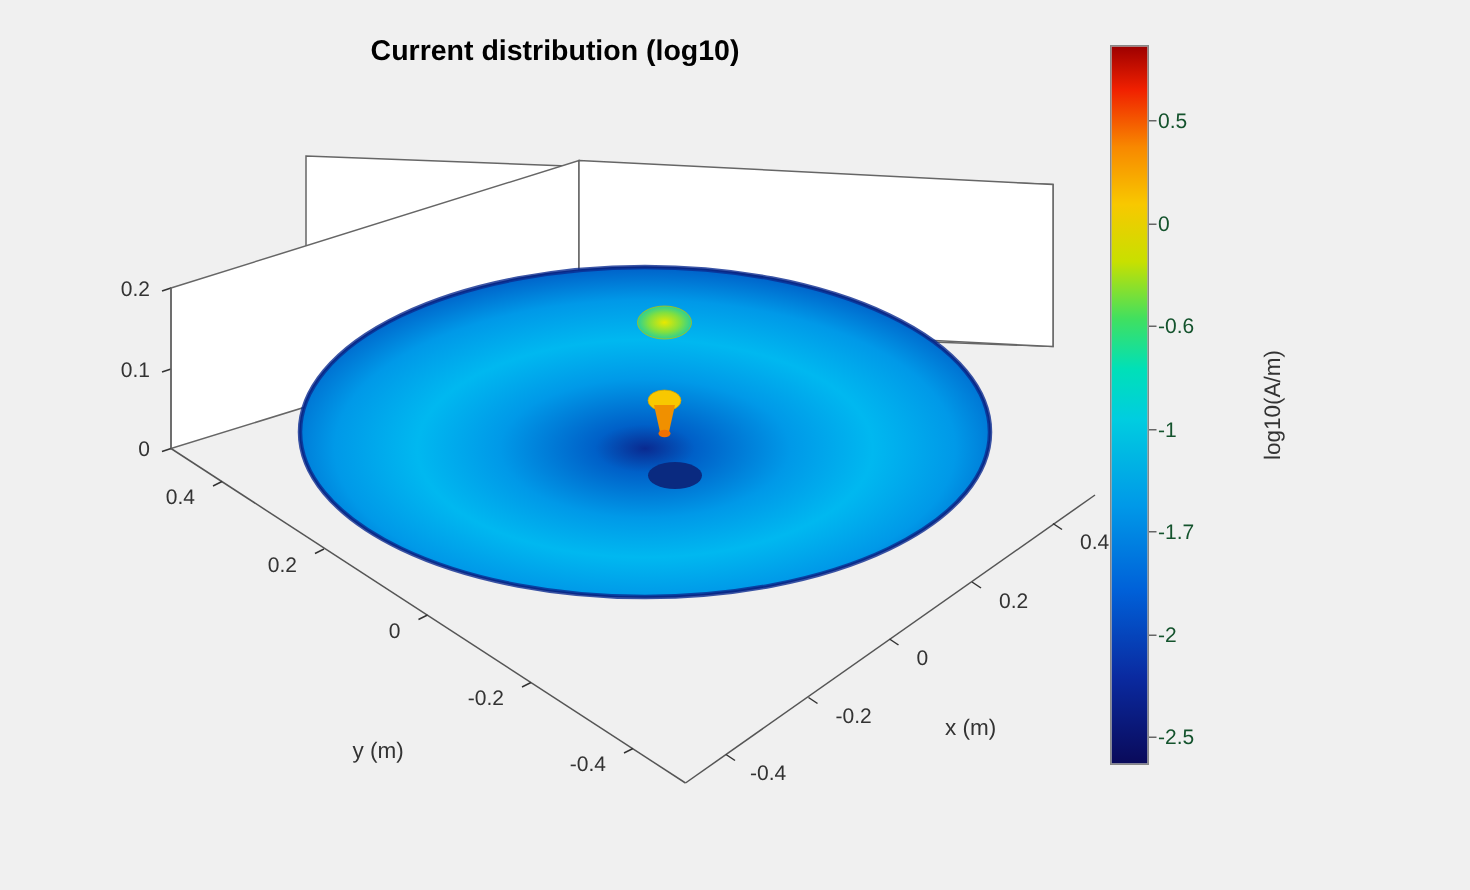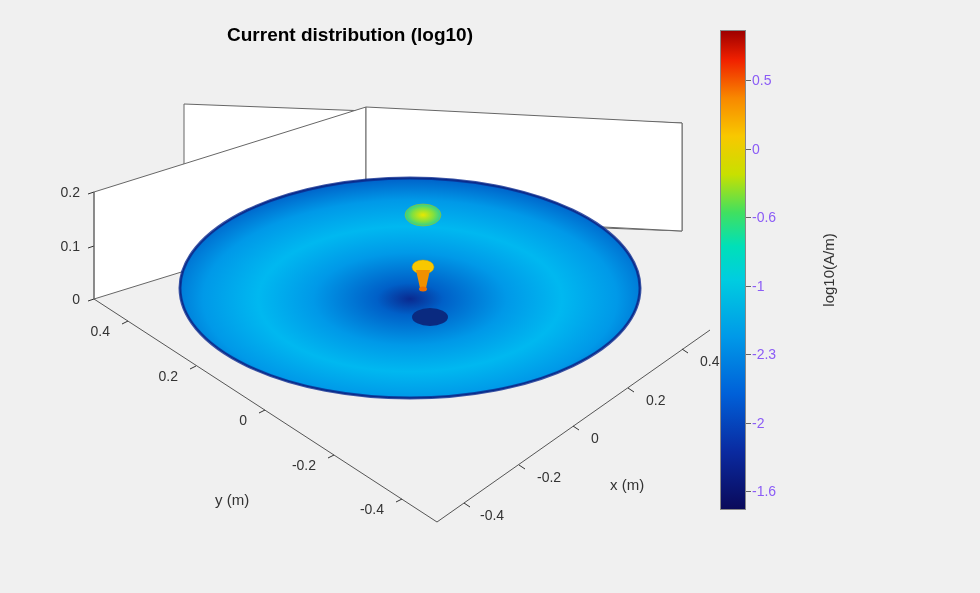--- a/index.html
+++ b/index.html
@@ -9,20 +9,21 @@
     background: #f0f0f0;
     font-family: Arial, Helvetica, sans-serif;
     position: relative;
     overflow: hidden;
   }
   .figure-container {
     position: absolute;
     width: 900px;
     height: 593px;
     background: #f0f0f0;
+    margin-left: 20px;
   }
   .title {
     position: absolute;
     top: 24px;
     left: 0;
     width: 700px;
     text-align: center;
     font-weight: bold;
     font-size: 19px;
     color: #000;
@@ -73,21 +74,21 @@
     left: 100px;
     top: 240px;
     font-size: 15px;
     color: #333;
     transform-origin: left top;
     transform: rotate(-90deg) translate(-50%, 0);
   }
   .cb-tick {
     position: absolute;
     font-size: 14px;
-    color: #8b5cf6;
+    color: #14532d;
     left: 32px;
   }
   .cb-tick::before {
     content: "";
     position: absolute;
     left: -6px;
     top: 50%;
     width: 5px;
     height: 1px;
     background: #666;
@@ -172,23 +173,23 @@
       <ellipse cx="373" cy="207" rx="11" ry="7" fill="#f8c800" stroke="#d0a000" stroke-width="0.5"></ellipse>
       <path d="M 366 210 L 380 210 L 376 228 L 370 228 Z" fill="#f09000"></path>
       <ellipse cx="373" cy="229" rx="4" ry="2.5" fill="#f07000"></ellipse>
 
       <line x1="44" y1="239" x2="44" y2="132" stroke="#666"></line>
     </svg>
   </div>
 
   <div class="colorbar-area">
     <div class="colorbar-rect"></div>
-    <div class="cb-tick" style="top:453px">-1.6</div>
+    <div class="cb-tick" style="top:453px">-2.5</div>
     <div class="cb-tick" style="top:385px">-2</div>
-    <div class="cb-tick" style="top:316px">-2.3</div>
+    <div class="cb-tick" style="top:316px">-1.7</div>
     <div class="cb-tick" style="top:248px">-1</div>
     <div class="cb-tick" style="top:179px">-0.6</div>
     <div class="cb-tick" style="top:111px">0</div>
     <div class="cb-tick" style="top:42px">0.5</div>
     <div class="colorbar-title">log10(A/m)</div>
   </div>
 
 </div>
 
 </body></html>

